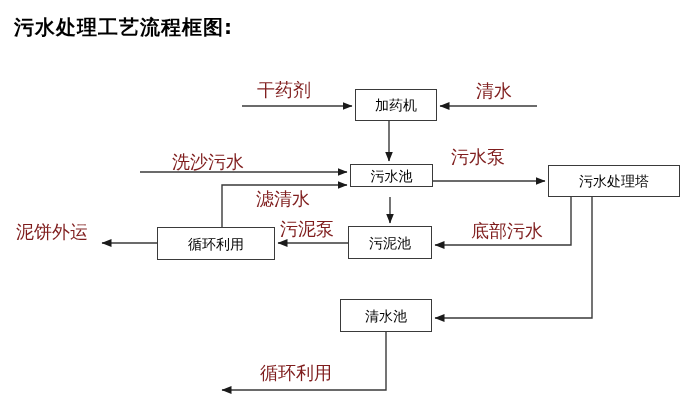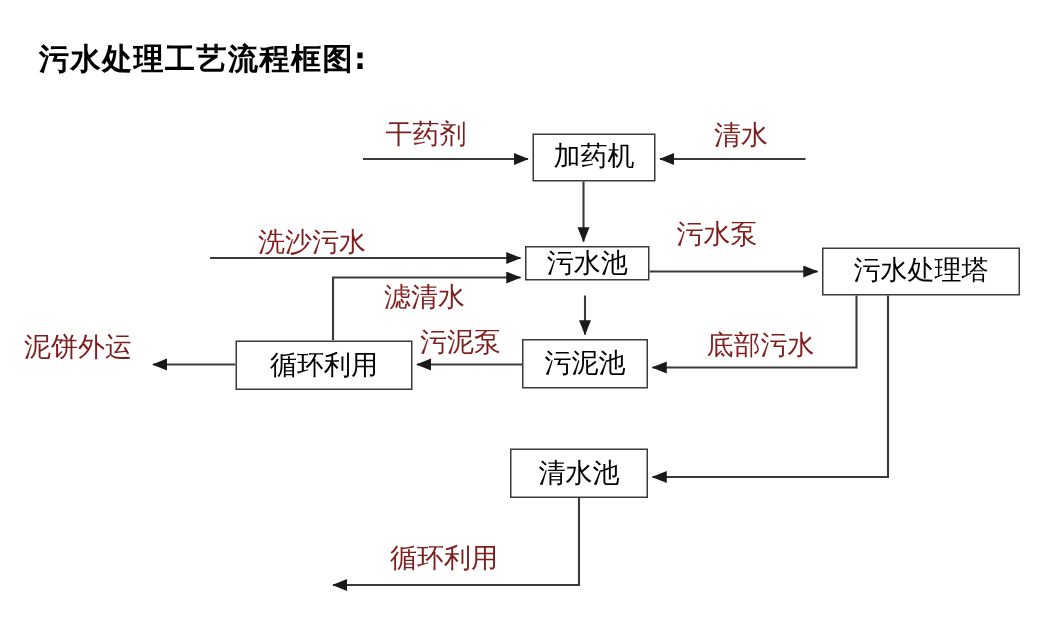--- a/index.html
+++ b/index.html
@@ -9,41 +9,41 @@
     height: 420px;
     background: #ffffff;
     font-family: "DejaVu Sans", sans-serif;
     color: #000;
     overflow: hidden;
   }
   .title {
     position: absolute;
     left: 14px;
     top: 14px;
-    margin: 12px;
+    margin: 0;
     font-size: 20px;
     font-weight: bold;
     letter-spacing: 1px;
     color: #000;
     white-space: nowrap;
   }
   .wires {
     position: absolute;
     left: 0; top: 0;
     width: 700px; height: 420px;
   }
   .node {
     position: absolute;
     box-sizing: border-box;
     border: 1.5px solid #3a3a3a;
     background: #ffffff;
     display: flex;
     align-items: center;
     justify-content: center;
-    font-size: 18px;
+    font-size: 14px;
     line-height: 1;
     white-space: nowrap;
   }
   .node-dosing      { left: 355px; top: 89px;  width: 82px;  height: 32px; }
   .node-sewage-pool { left: 350px; top: 164px; width: 83px;  height: 23px; }
   .node-tower       { left: 548px; top: 165px; width: 132px; height: 32px; }
   .node-belt-press  { left: 157px; top: 227px; width: 118px; height: 33px; }
   .node-sludge-pool { left: 348px; top: 226px; width: 84px;  height: 33px; }
   .node-clean-pool  { left: 340px; top: 299px; width: 92px;  height: 33px; }
   .lbl {

